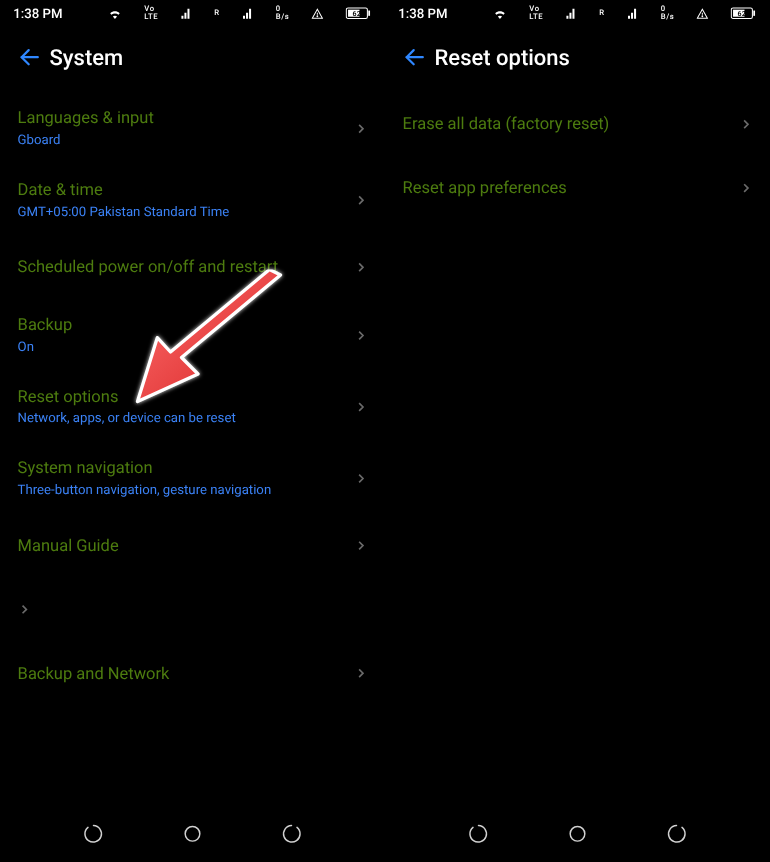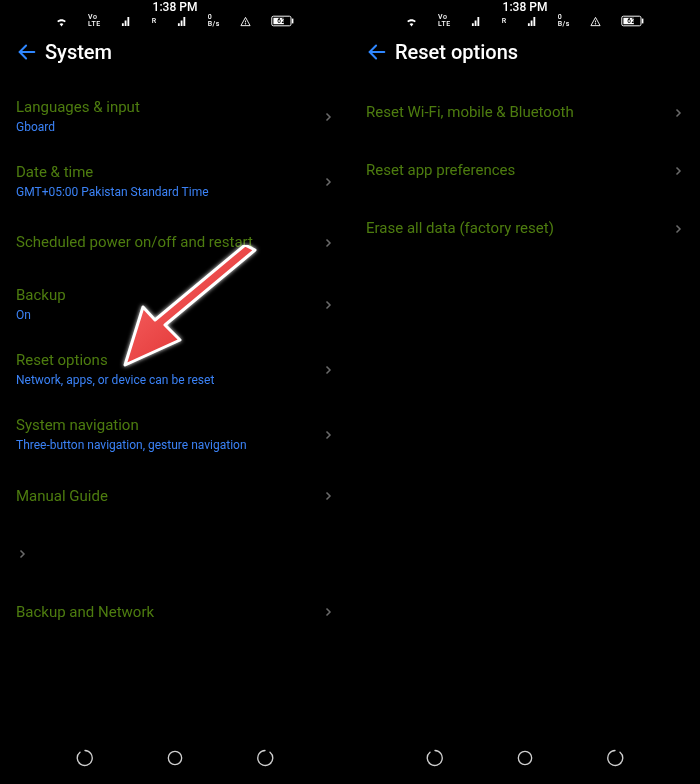--- a/index.html
+++ b/index.html
@@ -21,21 +21,20 @@
   }
   .status-bar {
     height: 24px;
     display: flex;
     align-items: center;
     justify-content: space-between;
     padding: 0 12px;
     font-size: 12px;
     color: #fff;
     font-weight: 500;
-    flex-direction: column;
   }
   .status-left { flex: 1; }
   .status-right { display: flex; align-items: center; gap: 20px; font-size: 10px; letter-spacing: 0.5px; }
   .status-right .ico { display: inline-flex; align-items: center; }
   .header {
     display: flex;
     align-items: center;
     padding: 16px 16px 8px 16px;
     gap: 7px;
   }
@@ -334,48 +333,38 @@
           <line x1="20" y1="12" x2="4" y2="12"></line>
           <polyline points="11 5 4 12 11 19"></polyline>
         </svg>
     </span>
     <span class="header-title">Reset options</span>
   </div>
 
   <div class="content">
     <div class="list-item">
       <div class="text-block">
-        <div class="title">Reset Wi-Fi, mobile &amp; Bluetooth</div>
+        <div class="title">Erase all data (factory reset)</div>
       </div>
       <span class="chevron">
           <svg viewBox="0 0 24 24" fill="none" stroke="currentColor" stroke-width="3">
             <polyline points="9 5 16 12 9 19"></polyline>
           </svg>
         </span>
     </div>
     <div class="list-item">
       <div class="text-block">
         <div class="title">Reset app preferences</div>
       </div>
       <span class="chevron">
           <svg viewBox="0 0 24 24" fill="none" stroke="currentColor" stroke-width="3">
             <polyline points="9 5 16 12 9 19"></polyline>
           </svg>
         </span>
     </div>
-    <div class="list-item">
-      <div class="text-block">
-        <div class="title">Erase all data (factory reset)</div>
-      </div>
-      <span class="chevron">
-          <svg viewBox="0 0 24 24" fill="none" stroke="currentColor" stroke-width="3">
-            <polyline points="9 5 16 12 9 19"></polyline>
-          </svg>
-        </span>
-    </div>
   </div>
 
   <div class="nav-bar">
     <span class="nav-btn">
       <svg viewBox="0 0 24 24" fill="none" stroke="currentColor" stroke-width="1.6">
           <path d="M6 5 A9 9 0 1 0 12 3" stroke-linecap="round"></path>
         </svg>
     </span>
     <span class="nav-btn">
       <svg viewBox="0 0 24 24" fill="none" stroke="currentColor" stroke-width="1.6">

